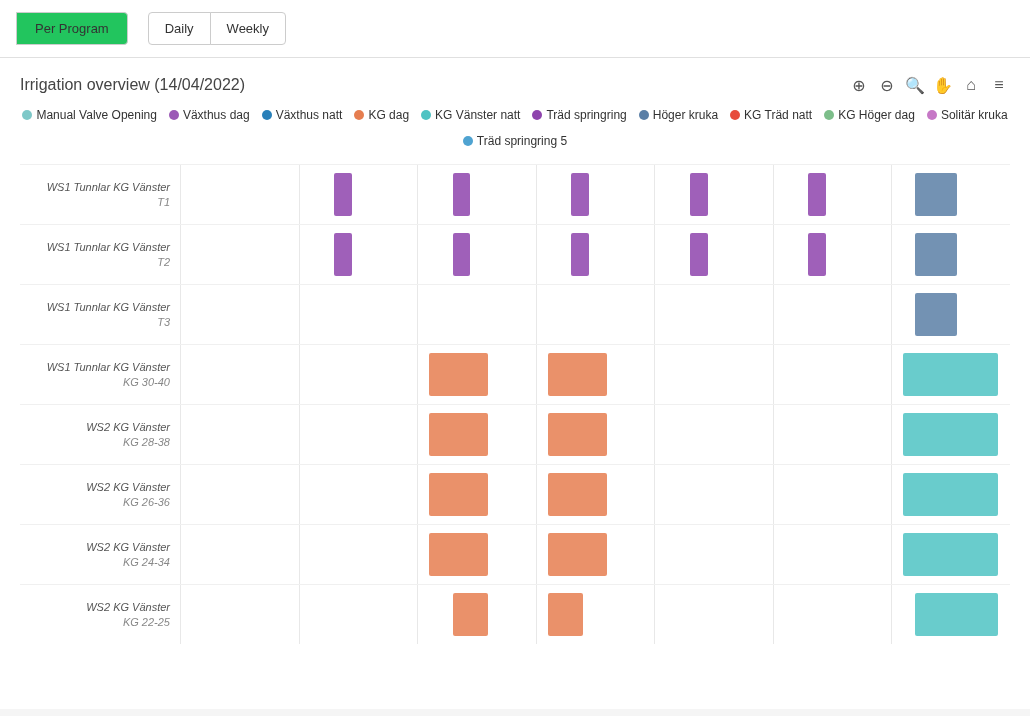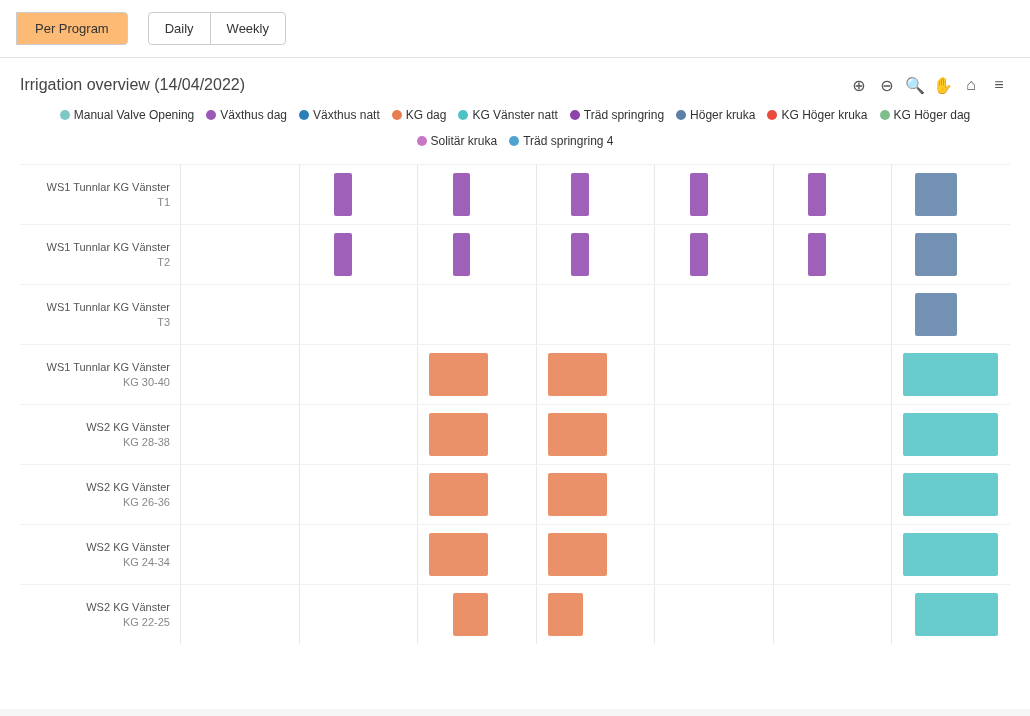--- a/index.html
+++ b/index.html
@@ -16,21 +16,21 @@
       align-items: center;
       gap: 20px;
       border-bottom: 1px solid #e0e0e0;
     }
     .btn-group {
       display: flex;
     }
     .btn {
       padding: 8px 18px;
       border: 1px solid #ccc;
-      background: #fdba74;
+      background: #22c55e;
       cursor: pointer;
       font-size: 13px;
       color: #333;
     }
     .btn:first-child { border-radius: 4px 0 0 4px; }
     .btn:last-child { border-radius: 0 4px 4px 0; }
     .btn.active {
       background: #e8e8e8;
       font-weight: 500;
     }
@@ -99,20 +99,21 @@
       border-radius: 50%;
     }
 
     .chart-area {
       display: flex;
       width: 100%;
     }
     .y-axis {
       width: 160px;
       flex-shrink: 0;
+      font-style: italic;
     }
     .y-row {
       height: 60px;
       display: flex;
       flex-direction: column;
       justify-content: center;
       align-items: flex-end;
       padding-right: 10px;
       font-size: 11px;
       color: #555;
@@ -195,33 +196,33 @@
       <div class="legend-item">
         <span class="legend-dot" style="background: rgb(142, 68, 173);"></span>
         <span>Träd springring</span>
       </div>
       <div class="legend-item">
         <span class="legend-dot" style="background: rgb(91, 127, 166);"></span>
         <span>Höger kruka</span>
       </div>
       <div class="legend-item">
         <span class="legend-dot" style="background: rgb(231, 76, 60);"></span>
-        <span>KG Höger kruka</span>
+        <span>KG Träd natt</span>
       </div>
       <div class="legend-item">
         <span class="legend-dot" style="background: rgb(125, 190, 138);"></span>
         <span>KG Höger dag</span>
       </div>
       <div class="legend-item">
         <span class="legend-dot" style="background: rgb(198, 120, 198);"></span>
         <span>Solitär kruka</span>
       </div>
       <div class="legend-item">
         <span class="legend-dot" style="background: rgb(79, 163, 209);"></span>
-        <span>Träd springring 4</span>
+        <span>Träd springring 5</span>
       </div>
     </div>
 
   <div class="chart-area">
     <div class="y-axis" id="y-axis">
         <div class="y-row">
           <span class="y-row-name">WS1 Tunnlar KG Vänster</span>
           <span class="y-row-sub">T1</span>
         </div>
         <div class="y-row">

